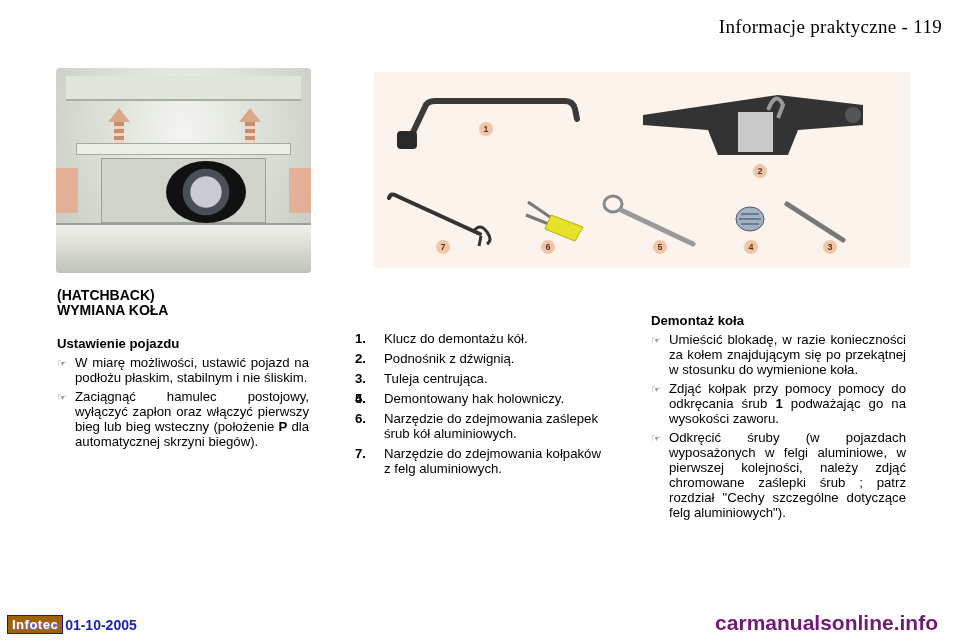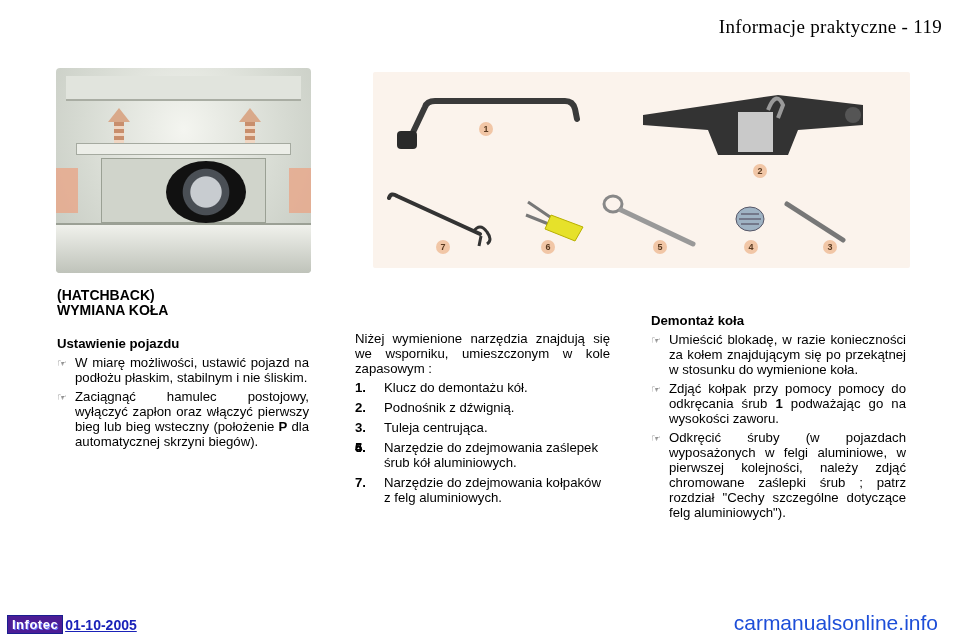--- a/index.html
+++ b/index.html
@@ -41,23 +41,23 @@
   .section-title { font-weight: bold; font-size: 14px; line-height: 15px; margin-bottom: 18px; }
   .subhead { font-weight: bold; margin-bottom: 4px; }
   .para { text-align: justify; margin-bottom: 4px; }
   .bullet { position: relative; padding-left: 18px; text-align: justify; margin-bottom: 4px; }
   .bullet-icon { position: absolute; left: 0; top: 1px; font-size: 11px; color: #333; }
   .num-item { position: relative; padding-left: 29px; margin-bottom: 5px; }
   .num-label { position: absolute; left: 0; top: 0; font-weight: bold; }
   .small { font-size: 12px; letter-spacing: -0.2px; }
 
   .footer-left { position: absolute; left: 7px; bottom: 6px; display: flex; align-items: center; }
-  .infotec-badge { background: #4c1d95; color: #fff; font-weight: bold; font-size: 13px; padding: 1px 4px; letter-spacing: 0.5px; border: 1px solid #1a1f90; text-shadow: 1px 1px 0 #6a73ff; }
-  .footer-date { color: #1a22b8; font-weight: bold; font-size: 14px; margin-left: 2px; text-decoration: underline; }
-  .watermark { position: absolute; right: 22px; bottom: 5px; font-size: 21px; color: #1d4ed8; }
+  .infotec-badge { background: #a16207; color: #fff; font-weight: bold; font-size: 13px; padding: 1px 4px; letter-spacing: 0.5px; border: 1px solid #1a1f90; text-shadow: 1px 1px 0 #6a73ff; }
+  .footer-date { color: #1a22b8; font-weight: bold; font-size: 14px; margin-left: 2px; }
+  .watermark { position: absolute; right: 22px; bottom: 5px; font-size: 21px; color: #701a75; font-weight: bold; }
 </style>
 </head>
 <body>
 
 <div class="page-header">Informacje praktyczne - 119</div>
 
 <div class="photo-trunk">
   <div class="trunk-lid"></div>
   <div class="tail-l"></div>
   <div class="tail-r"></div>
@@ -126,26 +126,25 @@
   </div>
   <div class="bullet">
     <span class="bullet-icon">☞</span>
     <span>Zaciągnąć hamulec postojowy, wyłączyć zapłon oraz włączyć pierwszy bieg lub bieg wsteczny (położenie</span>
     <b>P</b>
     <span>dla automatycznej skrzyni biegów).</span>
   </div>
 </div>
 
 <div class="col col-2">
-  <div class="para">Niżej wymienione narzędzia znajdują się we wsporniku, umieszczonym w kole zapasowym :</div>
   <div class="num-item"><span class="num-label">1.</span><span>Klucz do demontażu kół.</span></div>
   <div class="num-item"><span class="num-label">2.</span><span>Podnośnik z dźwignią.</span></div>
   <div class="num-item"><span class="num-label">3.</span><span>Tuleja centrująca.</span></div>
   <div class="num-item small"><span class="num-label" style="font-size:13.2px">4.</span></div>
-  <div class="num-item"><span class="num-label">5.</span></div>
+  <div class="num-item"><span class="num-label">5.</span><span>Demontowany hak holowniczy.</span></div>
   <div class="num-item"><span class="num-label">6.</span><span>Narzędzie do zdejmowania zaślepek śrub kół aluminiowych.</span></div>
   <div class="num-item"><span class="num-label">7.</span><span>Narzędzie do zdejmowania kołpaków z felg aluminiowych.</span></div>
 </div>
 
 <div class="col col-3">
   <div class="subhead">Demontaż koła</div>
   <div class="bullet">
     <span class="bullet-icon">☞</span>
     <span>Umieścić blokadę, w razie konieczności za kołem znajdującym się po przekątnej w stosunku do wymienione koła.</span>
   </div>

